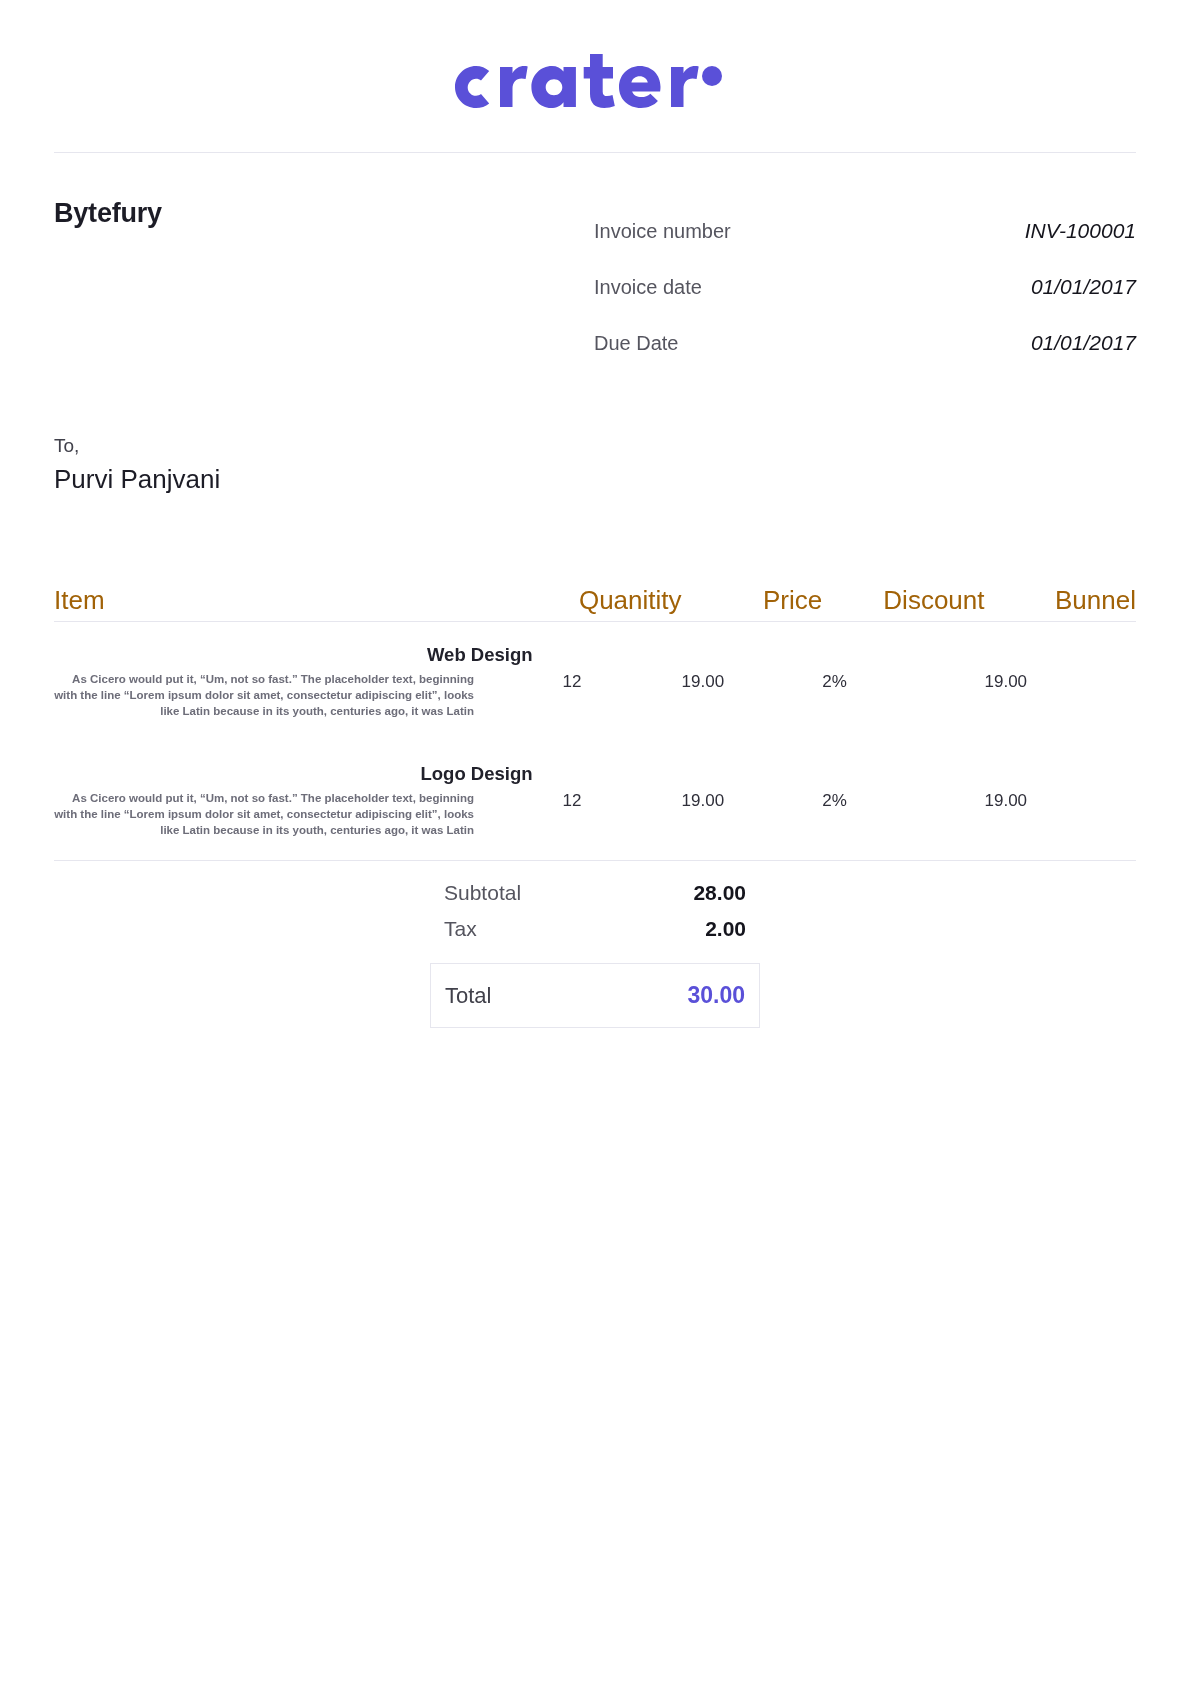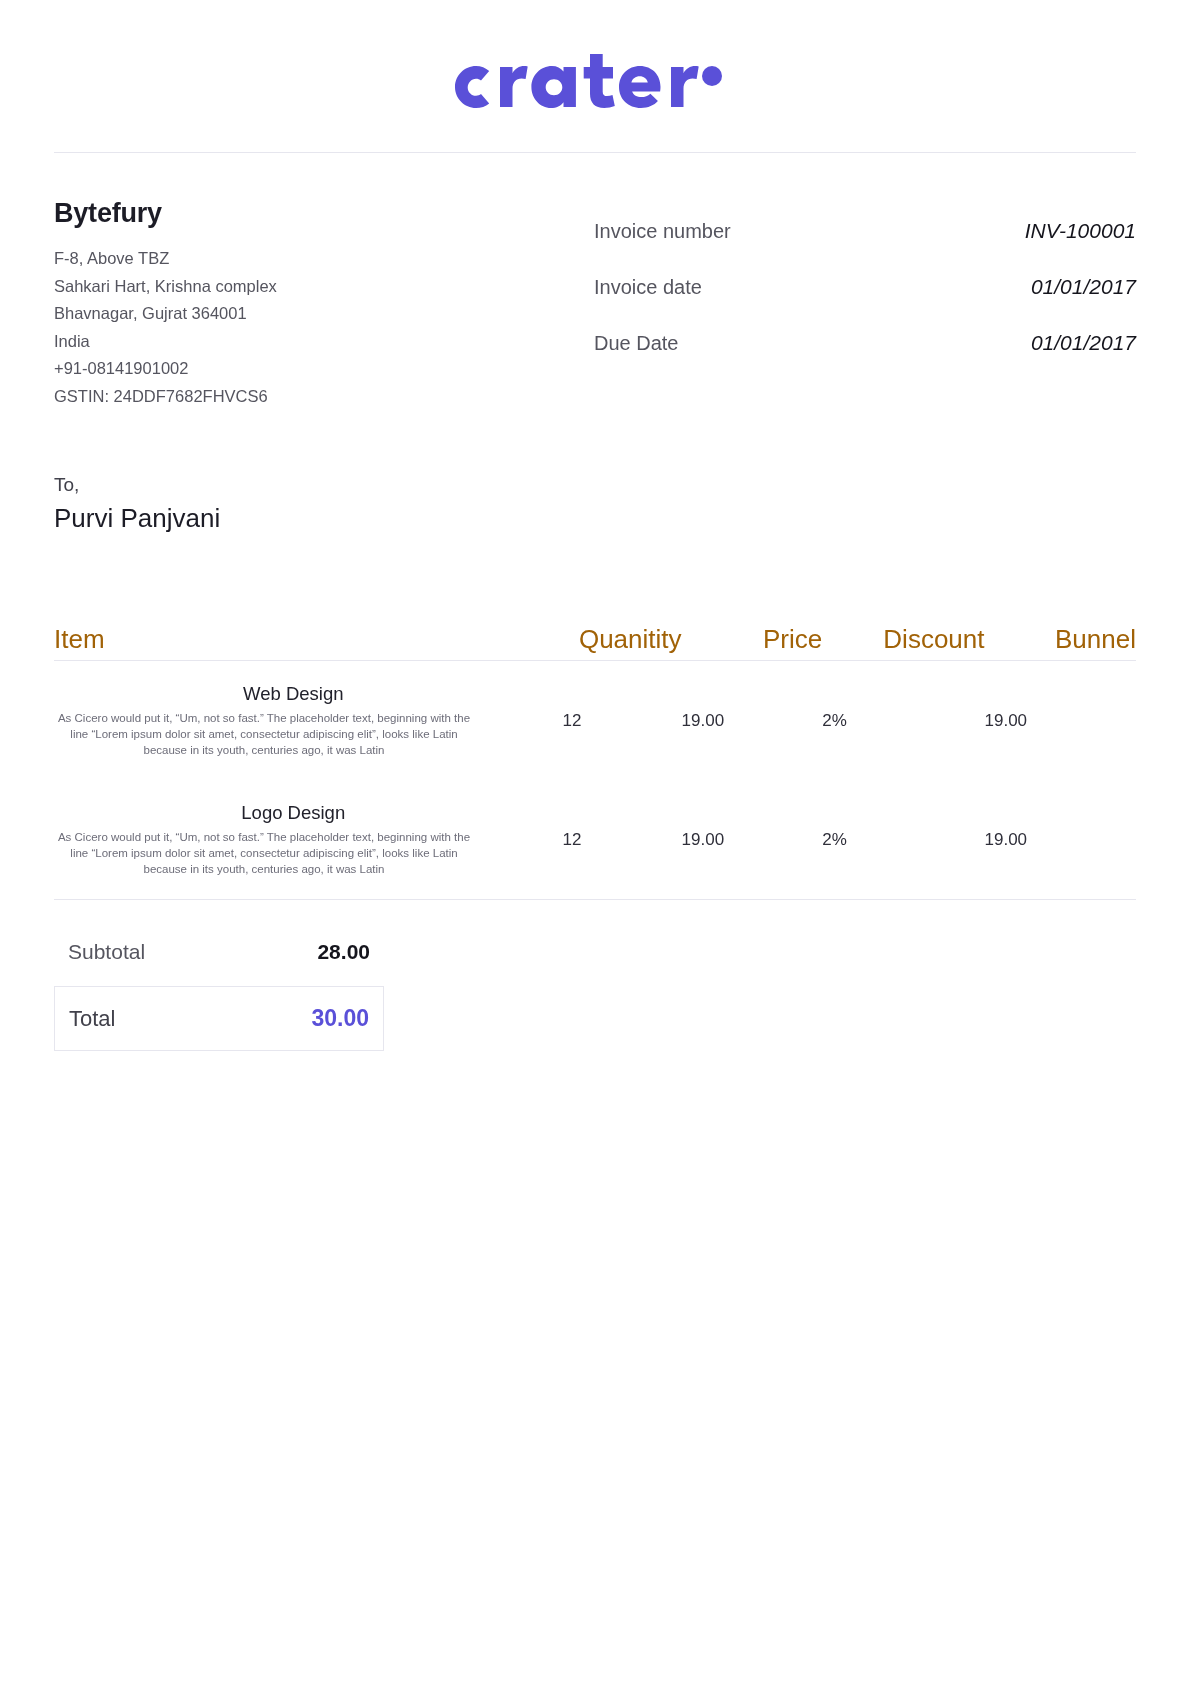--- a/index.html
+++ b/index.html
@@ -123,23 +123,24 @@
     padding: 22px 0 22px 0;
     vertical-align: middle;
     font-size: 17px;
     color: #2f2f3a;
     text-align: left;
   }
   table.items-table tbody tr td {
     border-bottom: 0;
   }
   table.items-table tbody tr.item-row td.col-item {
-    text-align: center;
+    text-align: right;
     width: 47%;
     padding-right: 30px;
+    font-weight: bold;
   }
   .item-name {
     font-size: 18.5px;
     color: #21212b;
     margin-bottom: 5px;
   }
   .item-desc {
     font-size: 11.5px;
     line-height: 16px;
     color: #6d6d79;
@@ -157,23 +158,23 @@
   }
 
   .table-bottom-rule {
     margin-top: 0;
     border-top: 1px solid #e6e6ee;
   }
 
   
   .totals {
     display: flex;
-    justify-content: flex-start;
+    justify-content: center;
     padding: 0 54px;
-    margin-top: 34px;
+    margin-top: 14px;
   }
   .totals-inner {
     width: 330px;
   }
   .total-row {
     display: flex;
     justify-content: space-between;
     align-items: baseline;
     padding: 6px 14px;
   }
@@ -227,28 +228,20 @@
         <circle cx="272" cy="32" r="10"></circle>
       </g>
     </svg>
   </div>
 
   <div class="top-divider"></div>
 
   <div class="header">
     <div class="company">
       <div class="company-name">Bytefury</div>
-      <div class="company-addr">
-        <div>F-8, Above TBZ</div>
-        <div>Sahkari Hart, Krishna complex</div>
-        <div>Bhavnagar, Gujrat 364001</div>
-        <div>India</div>
-        <div>+91-08141901002</div>
-        <div>GSTIN: 24DDF7682FHVCS6</div>
-      </div>
     </div>
     <div class="meta">
       <div class="meta-row">
         <span class="meta-label">Invoice number</span>
         <span class="meta-value">INV-100001</span>
       </div>
       <div class="meta-row">
         <span class="meta-label">Invoice date</span>
         <span class="meta-value">01/01/2017</span>
       </div>
@@ -300,20 +293,24 @@
     </table>
     <div class="table-bottom-rule"></div>
   </div>
 
   <div class="totals">
     <div class="totals-inner">
       <div class="total-row">
         <span class="total-label">Subtotal</span>
         <span class="total-value">28.00</span>
       </div>
+      <div class="total-row">
+        <span class="total-label">Tax</span>
+        <span class="total-value">2.00</span>
+      </div>
       <div class="grand-total">
         <span class="total-label">Total</span>
         <span class="total-value">30.00</span>
       </div>
     </div>
   </div>
 
 </div>
 
 </body></html>

